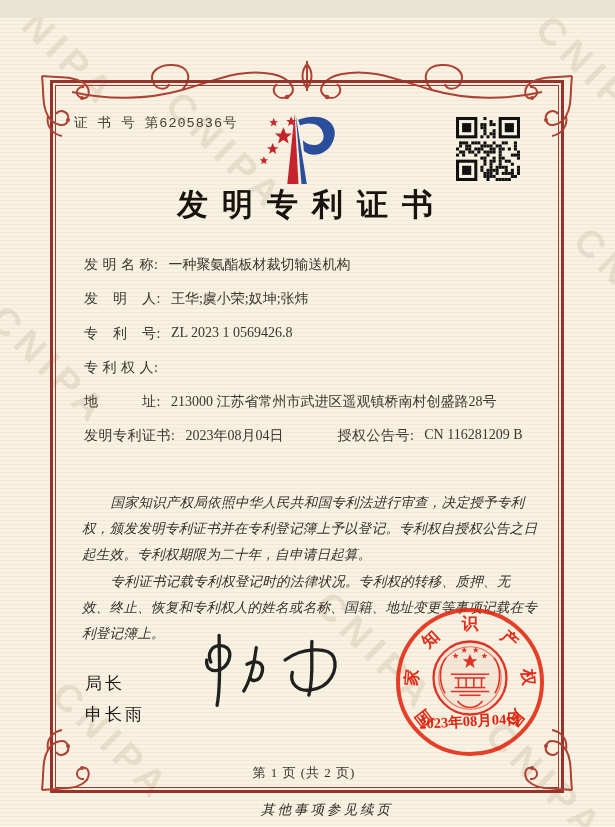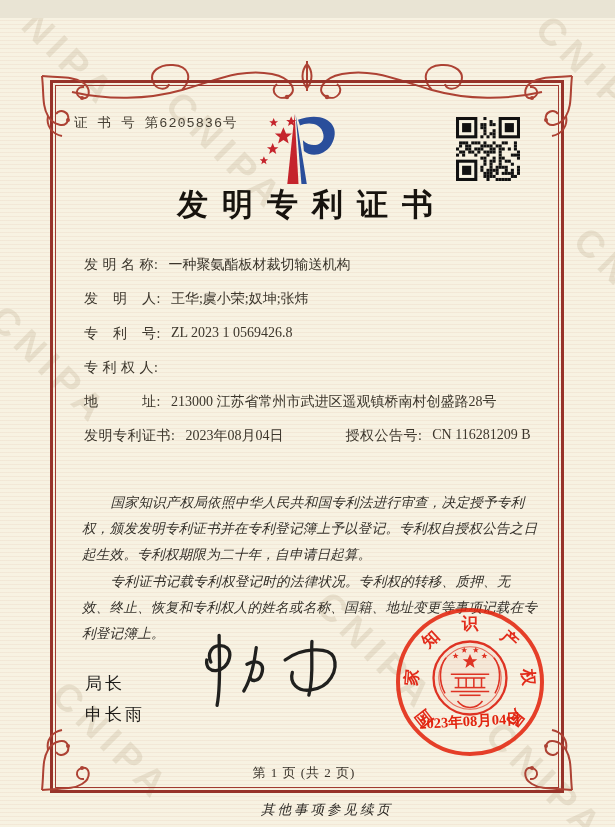--- a/index.html
+++ b/index.html
@@ -27,21 +27,21 @@
   .title{
     position:absolute; left:44px; width:508px; top:166px; text-align:center;
     font-size:31px; font-weight:bold; letter-spacing:14px; padding-left:14px;
     color:#17130e;
   }
   .fields{ position:absolute; left:84px; top:238px; width:460px; }
   .field-row{ display:flex; align-items:flex-start; height:34.3px; font-size:14px; color:#3c362c; }
   .flabel{ white-space:pre; letter-spacing:0.5px; }
   .fvalue{ margin-left:10px; white-space:pre; }
   .fvalue.w{ width:148px; }
-  .flabel2{ white-space:pre; margin-left:12px; letter-spacing:0.5px; }
+  .flabel2{ white-space:pre; margin-left:4px; letter-spacing:0.5px; }
   .paras{ position:absolute; left:82px; top:472px; width:456px;
           font-size:13.6px; line-height:1.93; font-style:italic;
           color:#34302a; letter-spacing:0.2px; }
   .paras p{ margin:0; text-indent:2.1em; }
   .signer{ position:absolute; left:85px; top:650px;
            font-family:"Liberation Sans","DejaVu Sans",sans-serif;
            font-size:17px; color:#1f1d1a; letter-spacing:3px; line-height:1.85; }
   .signature{ position:absolute; left:182px; top:610px; width:165px; height:95px; }
   .seal{ position:absolute; left:396px; top:590px; width:148px; height:148px; }
   .seal-ring{ position:absolute; inset:0; border:4px solid rgba(226,37,15,0.88);

